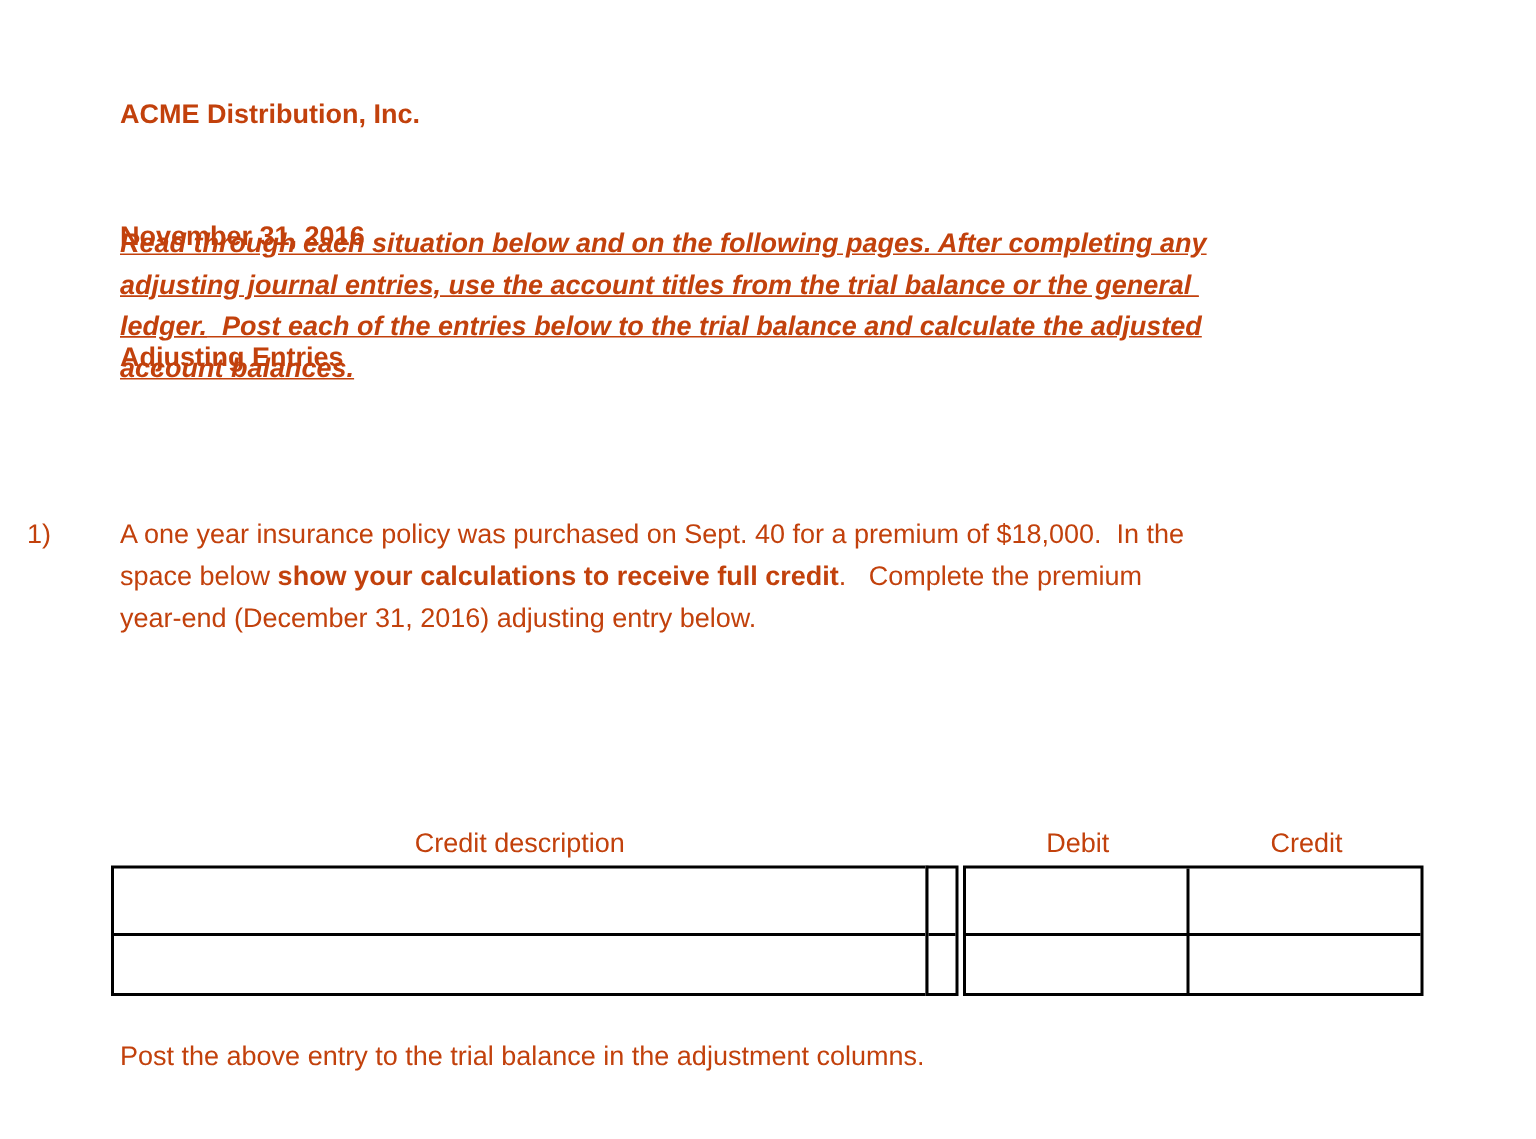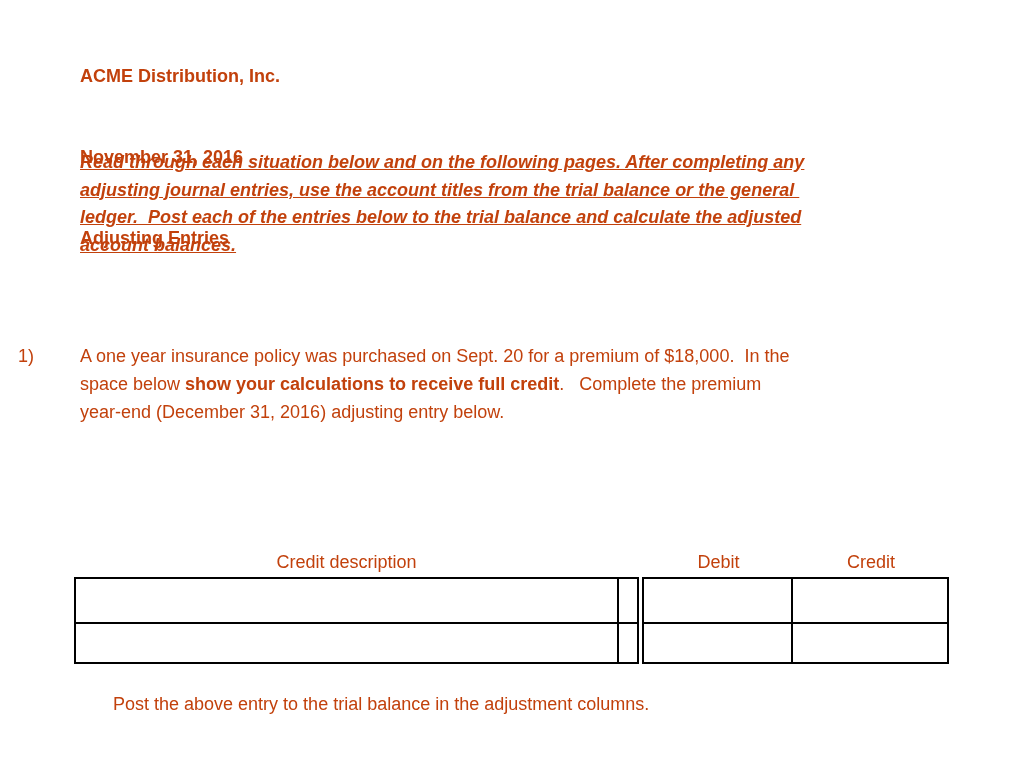--- a/index.html
+++ b/index.html
@@ -95,21 +95,20 @@
     box-sizing: border-box;
     height: 100%;
   }
   .cell-credit { flex: 1; height: 100%; }
   
   .footer-note {
     position: absolute;
     left: 80px;
     top: 692px;
     line-height: 24px;
-    margin-left: 33px;
   }
 </style>
 </head>
 <body>
 
 <div class="page">
 
   <div class="doc-header">
     <div>ACME Distribution, Inc.</div>
     <div>November 31, 2016</div>
@@ -118,21 +117,21 @@
 
   <div class="instructions" id="instructions">
       <div class="tline"><span>Read through each situation below and on the following pages. After completing any</span></div>
       <div class="tline"><span class="u">adjusting journal entries, use the account titles from the trial balance or the general </span></div>
       <div class="tline"><span class="u">ledger.</span><span>  Post each of the entries below to the trial balance and calculate the adjusted</span></div>
       <div class="tline"><span>account balances.</span></div>
     </div>
 
   <div class="q-num">1)</div>
   <div class="q-text" id="question-text">
-      <div class="tline"><span>A one year insurance policy was purchased on Sept. 20 for a premium of $18,000.  In the</span></div>
+      <div class="tline"><span>A one year insurance policy was purchased on Sept. 40 for a premium of $18,000.  In the</span></div>
       <div class="tline"><span>space below </span><span class="b">show your calculations to receive full credit</span><span>.   Complete the premium</span></div>
       <div class="tline"><span>year-end (December 31, 2016) adjusting entry below.</span></div>
     </div>
 
   <div class="col-head head-account">Credit description</div>
   <div class="col-head head-debit">Debit</div>
   <div class="col-head head-credit">Credit</div>
 
   <div class="journal">
     <div class="jbox box-account">

